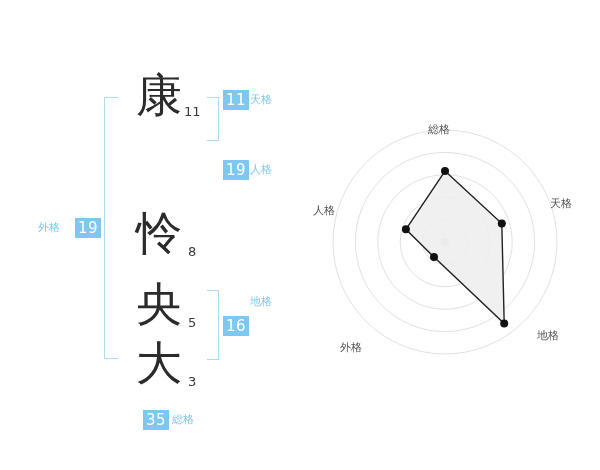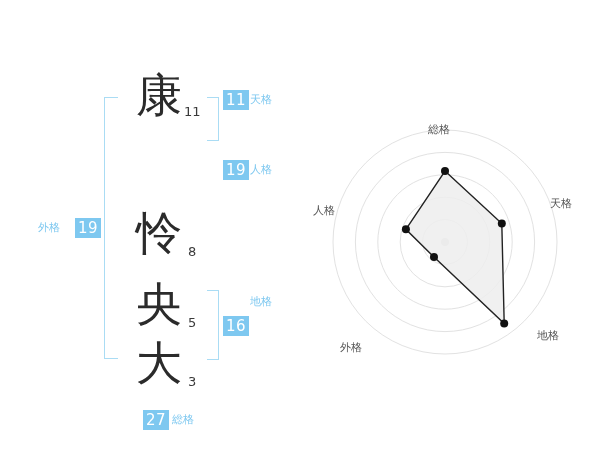--- a/index.html
+++ b/index.html
@@ -121,21 +121,21 @@
 
     <div class="badge" style="left:223px; top:160px;">19</div>
     <div class="badge-label" style="left:250px; top:160px;">人格</div>
 
     <div class="badge" style="left:223px; top:292px;margin-top:24px;">16</div>
     <div class="badge-label" style="left:250px; top:292px;">地格</div>
 
     <div class="badge-label" style="left:38px; top:218px;">外格</div>
     <div class="badge" style="left:75px; top:218px;">19</div>
 
-    <div class="badge" style="left:143px; top:410px;">27</div>
+    <div class="badge" style="left:143px; top:410px;">35</div>
     <div class="badge-label" style="left:172px; top:410px;">総格</div>
   </div>
 
   <div class="chart-panel">
     <svg id="radar-svg" width="295" height="300" viewBox="0 0 295 300">
         <circle cx="140" cy="152" r="112" fill="none" stroke="#e2e2e2" stroke-width="1"></circle>
         <circle cx="140" cy="152" r="89.6" fill="none" stroke="#e2e2e2" stroke-width="1"></circle>
         <circle cx="140" cy="152" r="67.2" fill="none" stroke="#e2e2e2" stroke-width="1"></circle>
         <circle cx="140" cy="152" r="44.8" fill="none" stroke="#e2e2e2" stroke-width="1"></circle>
         <circle cx="140" cy="152" r="22.4" fill="none" stroke="#e2e2e2" stroke-width="1"></circle>

